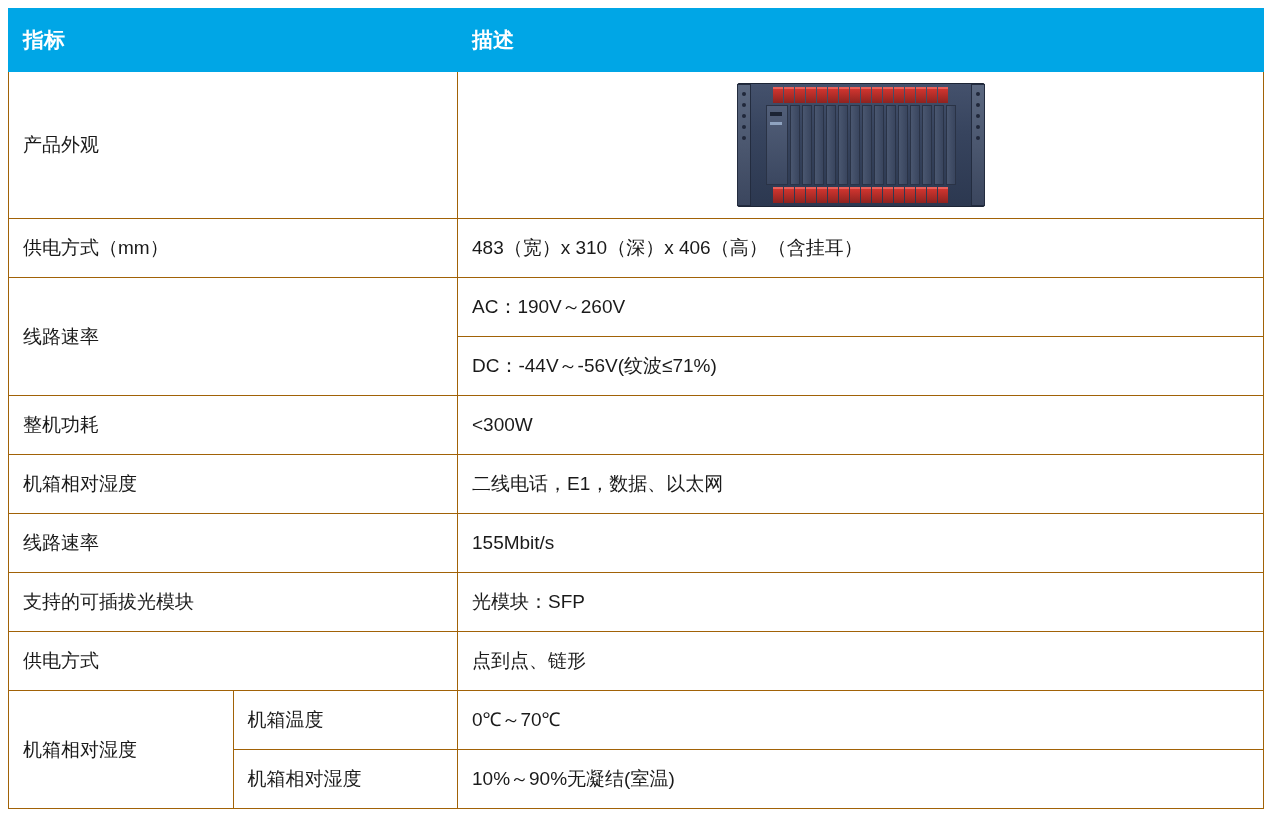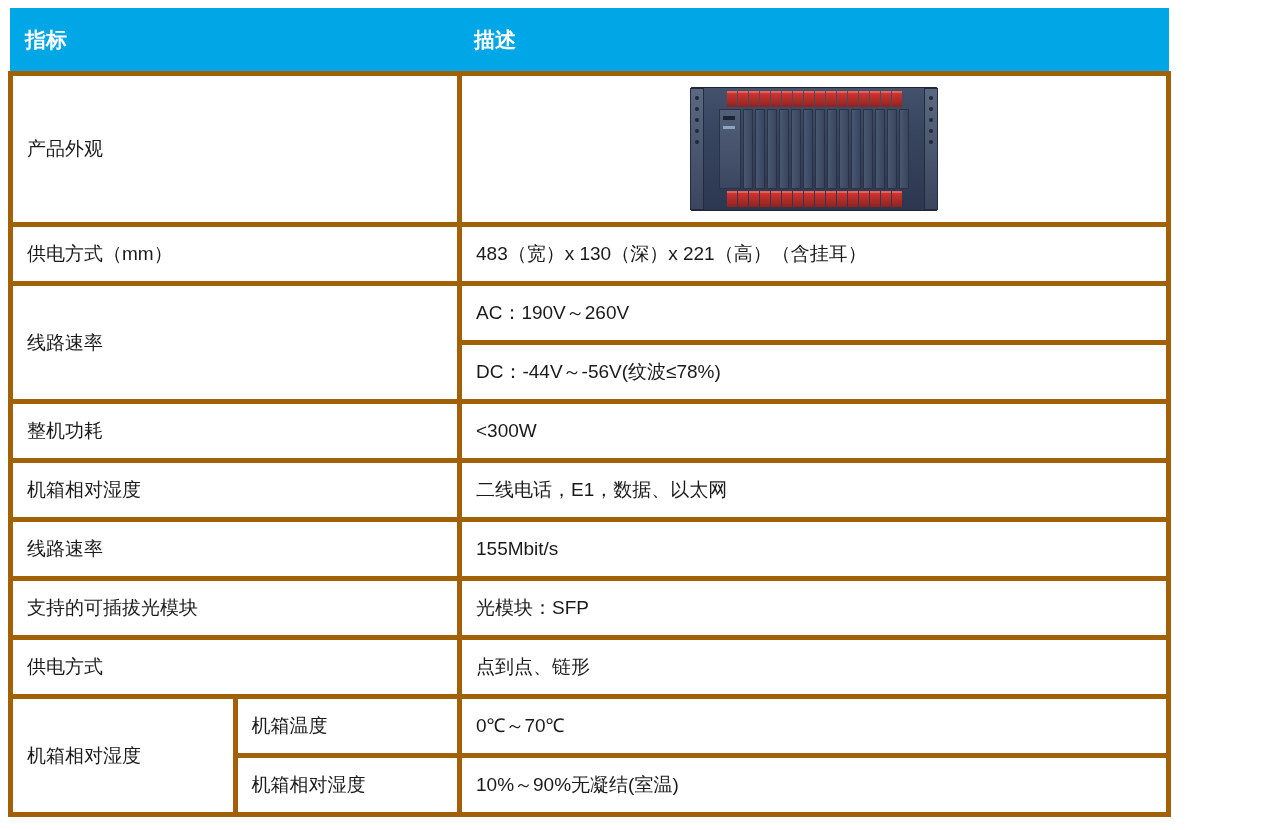--- a/index.html
+++ b/index.html
@@ -9,26 +9,26 @@
   }
   body {
     width: 1280px;
     height: 830px;
     font-family: "Liberation Sans", sans-serif;
     color: #1a1a1a;
     overflow: hidden;
   }
   .spec-table {
     border-collapse: collapse;
-    width: 1163px;
+    width: 1256px;
     margin: 8px 8px 0 8px;
     table-layout: fixed;
   }
   .spec-table td, .spec-table th {
-    border: 5px solid #a16207;
+    border: 1px solid #a16207;
     padding: 0 14px;
     font-size: 19px;
     font-weight: normal;
     text-align: left;
     vertical-align: middle;
     color: #1a1a1a;
     line-height: 1.45;
   }
   .spec-table thead th {
     background: #00a6e6;
@@ -211,29 +211,29 @@
               <div class="hole"></div>
               <div class="hole"></div>
             </div>
           </div>
         </div>
       </td>
     </tr>
 
     <tr class="row-h">
       <td class="label-cell" colspan="2">供电方式（mm）</td>
-      <td>483（宽）x  130（深）x  221（高）（含挂耳）</td>
+      <td>483（宽）x  310（深）x  406（高）（含挂耳）</td>
     </tr>
 
     <tr class="row-h">
       <td class="label-cell" colspan="2" rowspan="2">线路速率</td>
       <td>AC：190V～260V</td>
     </tr>
     <tr class="row-h">
-      <td>DC：-44V～-56V(纹波≤78%)</td>
+      <td>DC：-44V～-56V(纹波≤71%)</td>
     </tr>
 
     <tr class="row-h">
       <td class="label-cell" colspan="2">整机功耗</td>
       <td>&lt;300W</td>
     </tr>
 
     <tr class="row-h">
       <td class="label-cell" colspan="2">机箱相对湿度</td>
       <td>二线电话，E1，数据、以太网</td>

